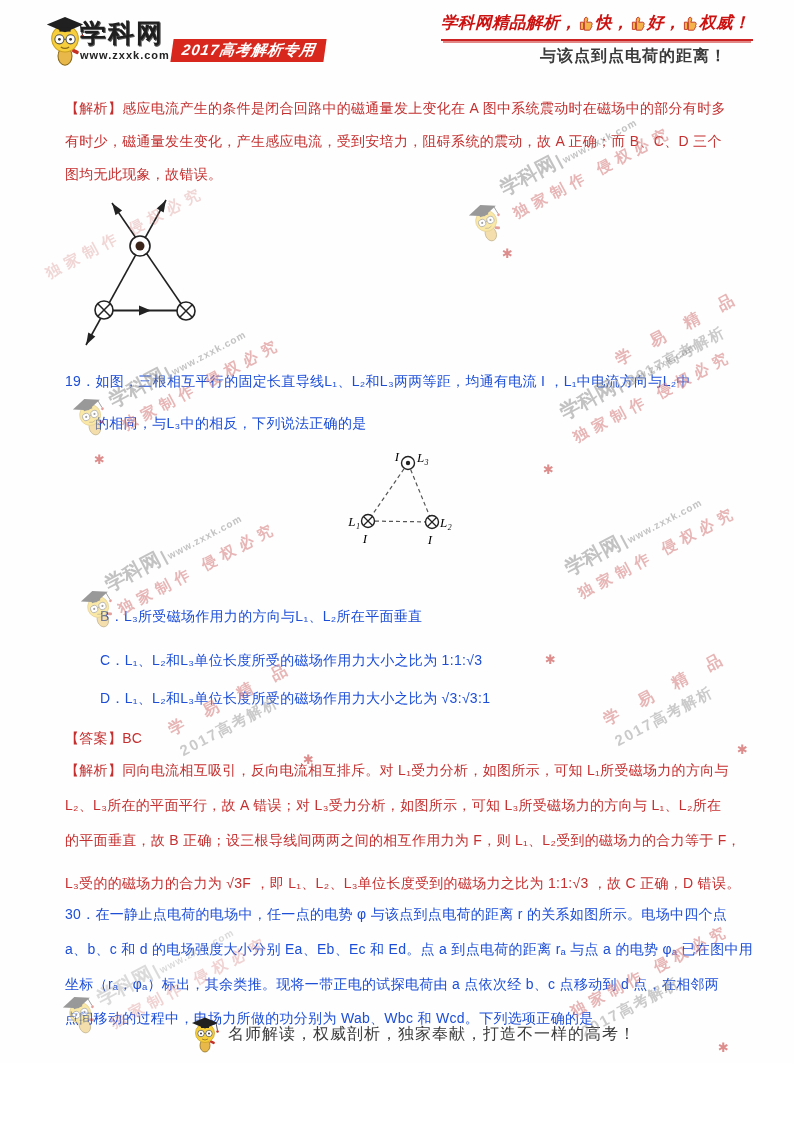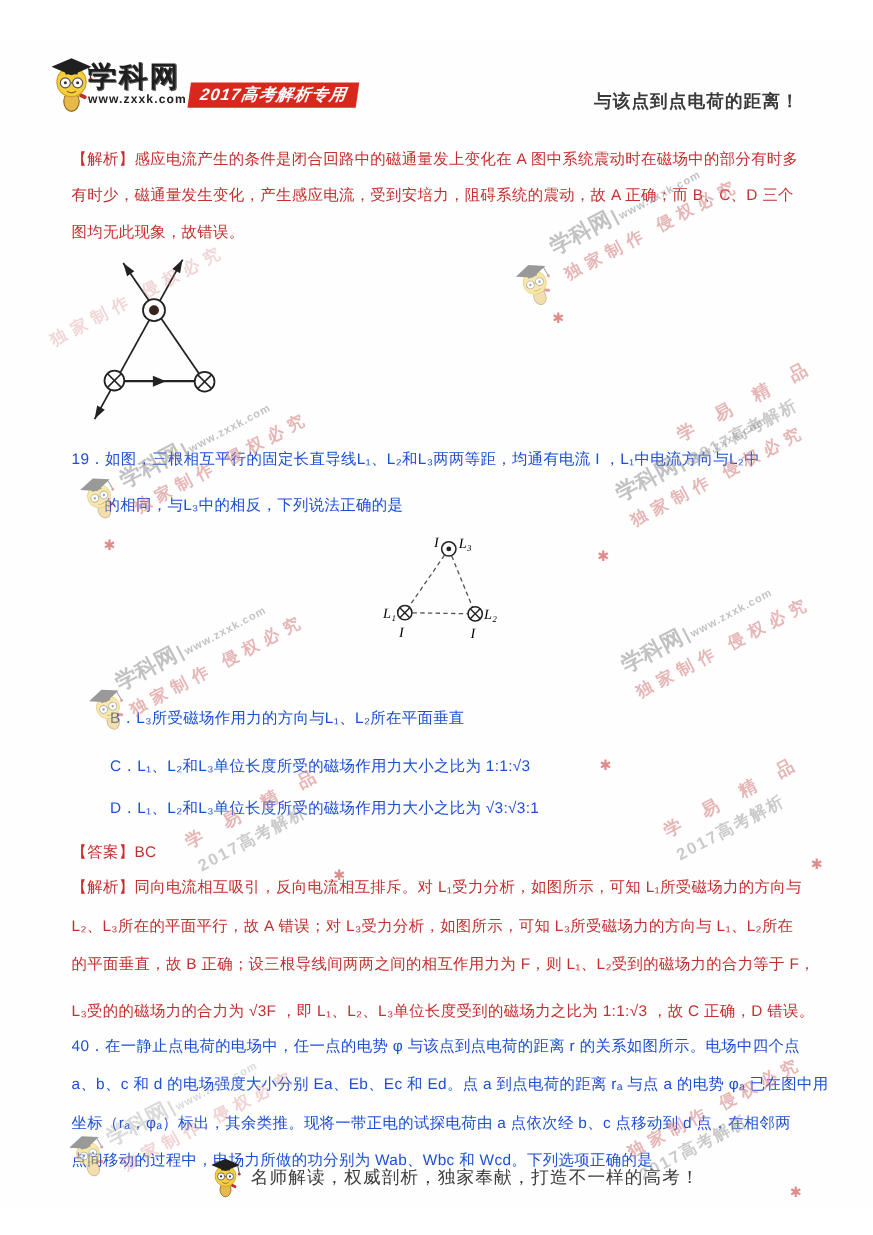--- a/index.html
+++ b/index.html
@@ -1,17 +1,17 @@
 <!DOCTYPE html>
 <html><head>
 <meta charset="utf-8">
 <style>
   html,body{margin:0;padding:0;background:#ffffff;}
   #page{position:relative;width:794px;height:1063px;background:#fefefe;overflow:hidden;
-        font-family:"Liberation Sans","DejaVu Sans",sans-serif;margin-top:36px;}
+        font-family:"Liberation Sans","DejaVu Sans",sans-serif;}
   .line{position:absolute;white-space:nowrap;font-size:14px;letter-spacing:.3px;color:#1d4ed8;}
   .red{color:#c52f2f;}
   
   .logo-title{position:absolute;left:80px;top:16px;font-size:26px;font-weight:bold;color:#1f1f1f;
               letter-spacing:2px;text-shadow:1px 1px 0 #555;}
   .logo-url{position:absolute;left:80px;top:49px;font-size:11px;font-weight:bold;color:#222;letter-spacing:1px;}
   .badge{position:absolute;left:172px;top:39px;background:#d8281e;color:#fff;font-weight:bold;
          font-style:italic;font-size:15px;padding:2px 10px;transform:skewX(-8deg);letter-spacing:1px;}
   .slogan{position:absolute;left:441px;top:12px;width:312px;color:#cc1111;font-weight:bold;
           font-style:italic;font-size:16.5px;letter-spacing:.5px;border-bottom:2px solid #cc2222;
@@ -64,20 +64,29 @@
     </defs>
   </svg>
 
   <svg class="diagram" style="left:44px;top:12px" width="42" height="56" viewBox="0 0 60 80">
       <use href="#mascot-sym"></use>
     </svg>
   <div class="logo-title">学科网</div>
   <div class="logo-url">www.zxxk.com</div>
   <div class="badge">2017高考解析专用</div>
 
+  <div class="slogan">
+    <span>学科网精品解析，</span><svg class="thumb" width="16" height="16" viewBox="0 0 20 20">
+        <use href="#thumb-sym"></use>
+      </svg><span>快，</span><svg class="thumb" width="16" height="16" viewBox="0 0 20 20">
+        <use href="#thumb-sym"></use>
+      </svg><span>好，</span><svg class="thumb" width="16" height="16" viewBox="0 0 20 20">
+        <use href="#thumb-sym"></use>
+      </svg><span>权威！</span>
+  </div>
   <div class="sub-slogan">与该点到点电荷的距离！</div>
 
   <div class="line red" style="left:65px;top:133px">有时少，磁通量发生变化，产生感应电流，受到安培力，阻碍系统的震动，故 A 正确；而 B、C、D 三个</div>
   <div class="line red" style="left:65px;top:100px">【解析】感应电流产生的条件是闭合回路中的磁通量发上变化在 A 图中系统震动时在磁场中的部分有时多</div>
   <div class="line red" style="left:65px;top:166px">图均无此现象，故错误。</div>
 
   <svg class="diagram" style="left:58px;top:185px" width="150" height="170" viewBox="0 0 150 170">
     <line x1="28" y1="160" x2="108" y2="15" stroke="#222" stroke-width="1.6"></line>
     <line x1="128" y1="126" x2="54" y2="18" stroke="#222" stroke-width="1.6"></line>
     <line x1="46" y1="125.5" x2="128" y2="125.5" stroke="#222" stroke-width="2"></line>
@@ -122,21 +131,21 @@
   <div class="line" style="left:100px;top:652px">C．L₁、L₂和L₃单位长度所受的磁场作用力大小之比为 1:1:√3</div>
   <div class="line" style="left:100px;top:690px">D．L₁、L₂和L₃单位长度所受的磁场作用力大小之比为 √3:√3:1</div>
 
   <div class="line red" style="left:65px;top:730px">【答案】BC</div>
 
   <div class="line red" style="left:65px;top:762px">【解析】同向电流相互吸引，反向电流相互排斥。对 L₁受力分析，如图所示，可知 L₁所受磁场力的方向与</div>
   <div class="line red" style="left:65px;top:797px">L₂、L₃所在的平面平行，故 A 错误；对 L₃受力分析，如图所示，可知 L₃所受磁场力的方向与 L₁、L₂所在</div>
   <div class="line red" style="left:65px;top:832px">的平面垂直，故 B 正确；设三根导线间两两之间的相互作用力为 F，则 L₁、L₂受到的磁场力的合力等于 F，</div>
   <div class="line red" style="left:65px;top:875px">L₃受的的磁场力的合力为 √3F ，即 L₁、L₂、L₃单位长度受到的磁场力之比为 1:1:√3 ，故 C 正确，D 错误。</div>
 
-  <div class="line" style="left:65px;top:906px">40．在一静止点电荷的电场中，任一点的电势 φ 与该点到点电荷的距离 r 的关系如图所示。电场中四个点</div>
+  <div class="line" style="left:65px;top:906px">30．在一静止点电荷的电场中，任一点的电势 φ 与该点到点电荷的距离 r 的关系如图所示。电场中四个点</div>
   <div class="line" style="left:65px;top:941px">a、b、c 和 d 的电场强度大小分别 Ea、Eb、Ec 和 Ed。点 a 到点电荷的距离 rₐ 与点 a 的电势 φₐ 已在图中用</div>
   <div class="line" style="left:65px;top:1010px">点间移动的过程中，电场力所做的功分别为 Wab、Wbc 和 Wcd。下列选项正确的是</div>
   <div class="line" style="left:65px;top:976px">坐标（rₐ，φₐ）标出，其余类推。现将一带正电的试探电荷由 a 点依次经 b、c 点移动到 d 点，在相邻两</div>
 
   <svg class="diagram" style="left:190px;top:1014px" width="30" height="40" viewBox="0 0 60 80">
       <use href="#mascot-sym"></use>
     </svg>
   <div class="footer-slogan">名师解读，权威剖析，独家奉献，打造不一样的高考！</div>
 
   <svg class="diagram" style="left:670px;top:1070px" width="34" height="46" viewBox="0 0 60 80">

